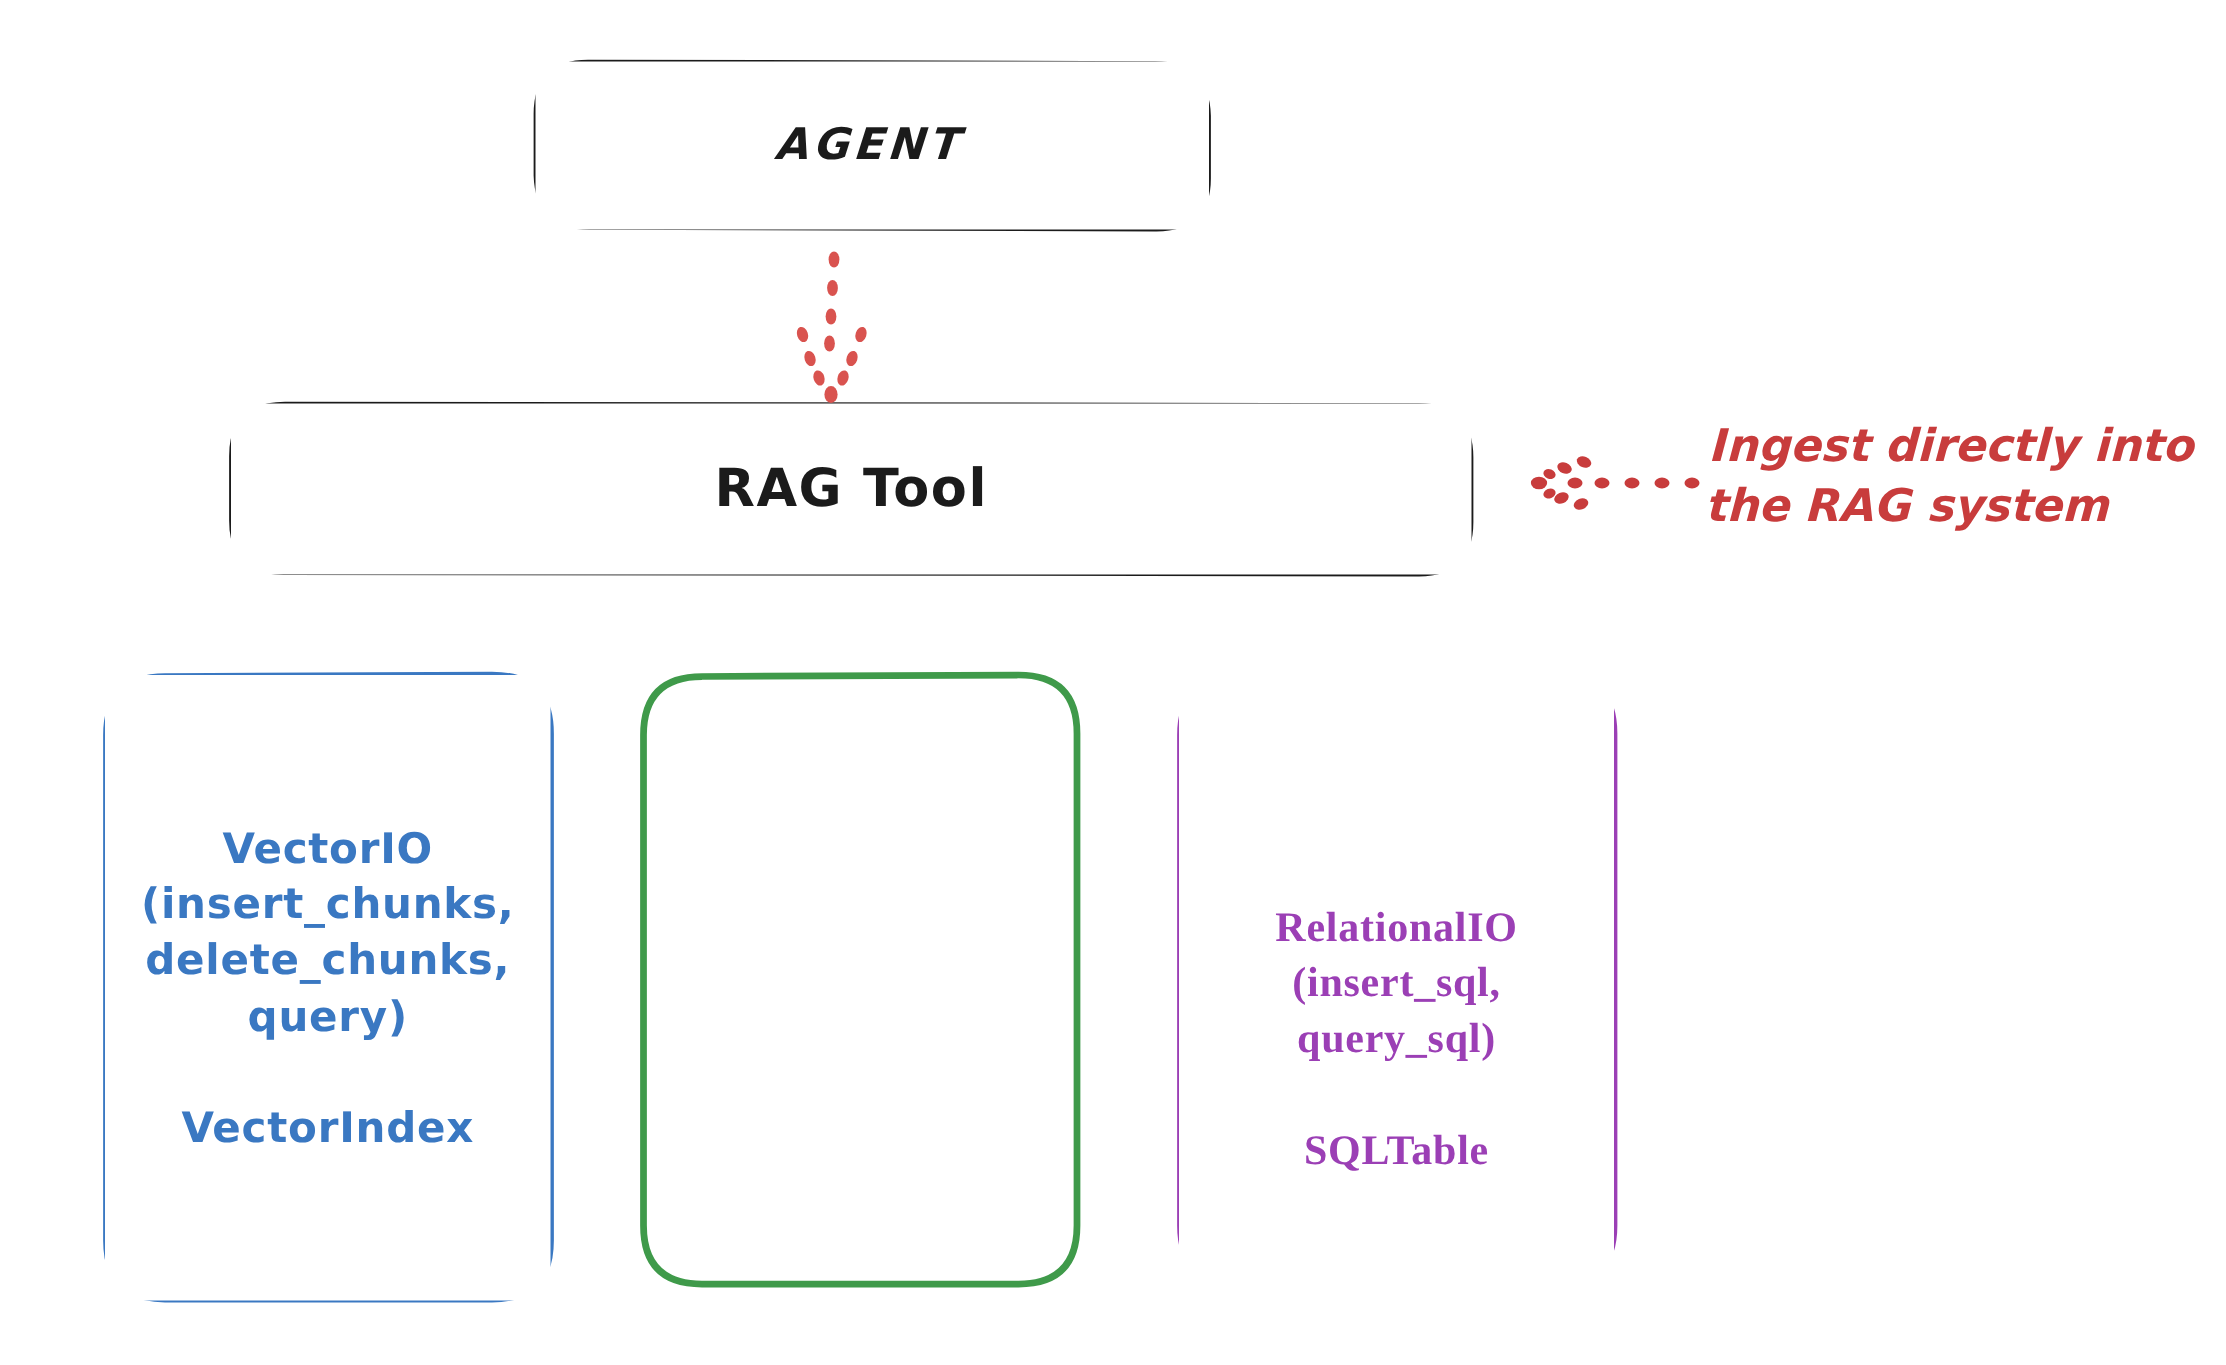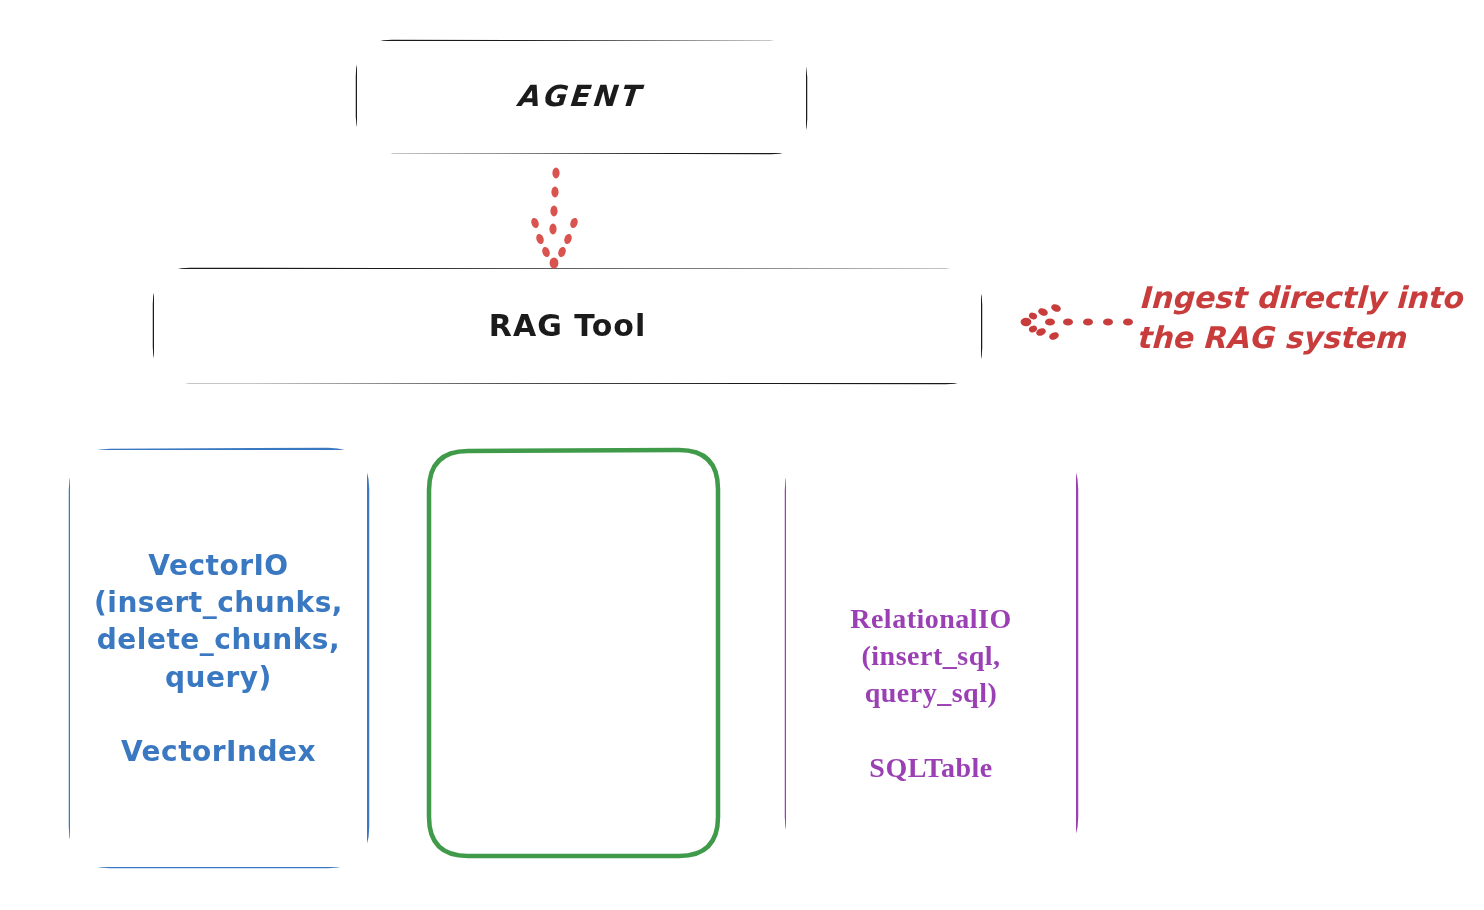--- a/index.html
+++ b/index.html
@@ -56,21 +56,21 @@
   }
 
   
   #rag-tool-node {
     left: 154px;
     top: 269px;
     width: 827px;
     height: 114px;
   }
   #rag-tool-node .node-label {
-    font-size: 30px;
+    font-size: 35px;
     color: #1b1b1b;
     font-weight: 600;
     letter-spacing: 1px;
   }
 
   
   .provider-node {
     align-items: center;
     justify-content: center;
   }

